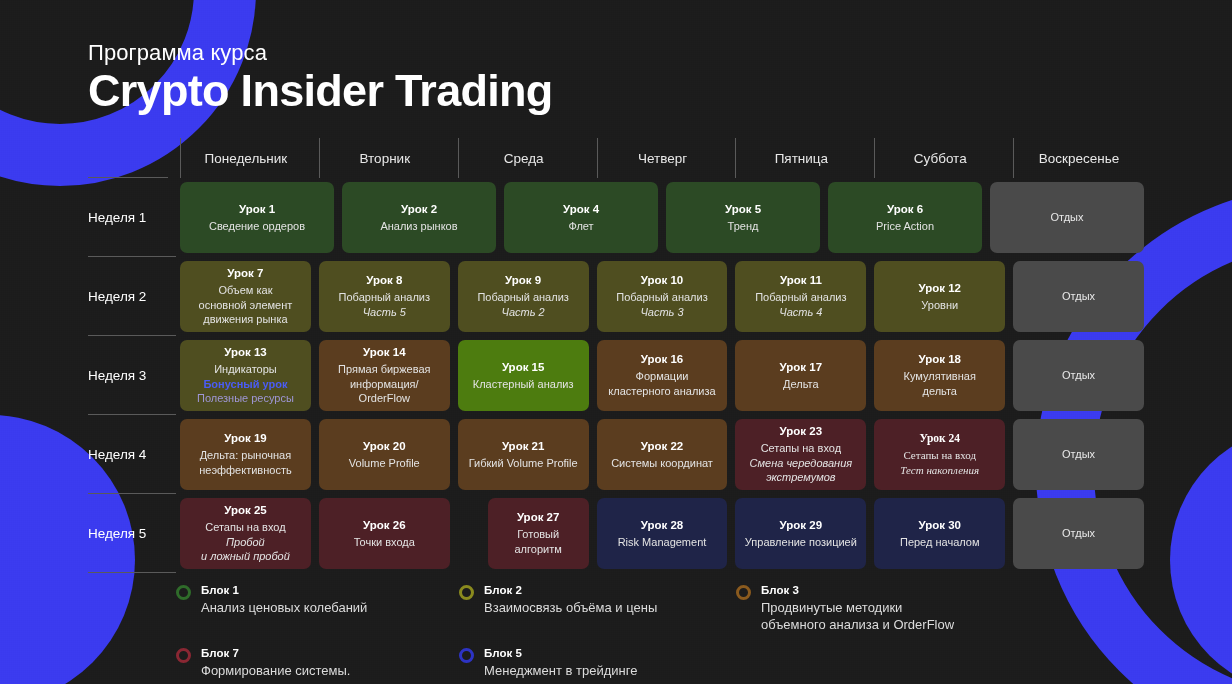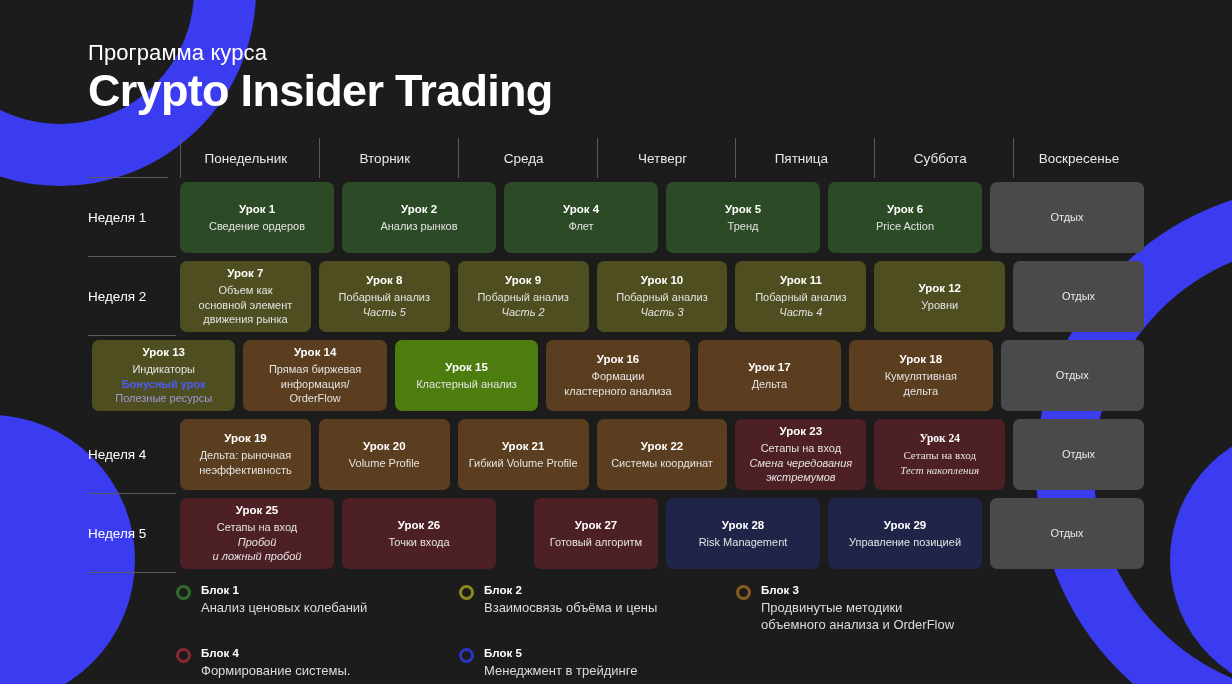--- a/index.html
+++ b/index.html
@@ -404,20 +404,23 @@
         </div>
         <div class="daycol">
           <div class="lesson rest" style="background: rgb(74, 74, 74);">
             <div class="lesson-desc">
               <span style="display: block;">Отдых</span>
             </div>
           </div>
         </div>
       </div>
       <div class="grid-row week-row">
+        <div class="week-label-wrap">
+          <div class="week-label">Неделя 3</div>
+        </div>
         <div class="daycol">
           <div class="lesson" style="background: rgb(79, 78, 32);">
             <div class="lesson-title">Урок 13</div>
             <div class="lesson-desc">
               <span style="display: block;">Индикаторы</span>
               <span class="bonus">Бонусный урок</span>
               <span class="bonus-sub">Полезные ресурсы</span>
             </div>
           </div>
         </div>
@@ -573,20 +576,28 @@
             <div class="lesson-desc">
               <span style="display: block;">Risk Management</span>
             </div>
           </div>
         </div>
         <div class="daycol">
           <div class="lesson" style="background: rgb(31, 36, 72);">
             <div class="lesson-title">Урок 29</div>
             <div class="lesson-desc">
               <span style="display: block;">Управление позицией</span>
+            </div>
+          </div>
+        </div>
+        <div class="daycol">
+          <div class="lesson" style="background: rgb(31, 36, 72);">
+            <div class="lesson-title">Урок 30</div>
+            <div class="lesson-desc">
+              <span style="display: block;">Перед началом</span>
             </div>
           </div>
         </div>
         <div class="daycol">
           <div class="lesson rest" style="background: rgb(74, 74, 74);">
             <div class="lesson-desc">
               <span style="display: block;">Отдых</span>
             </div>
           </div>
         </div>
@@ -613,21 +624,21 @@
         <span class="legend-dot" style="border-color: rgb(138, 90, 30);"></span>
         <div class="legend-text">
           <div class="legend-title">Блок 3</div>
           <div class="legend-desc" style="white-space: pre-line;">Продвинутые методики
 объемного анализа и OrderFlow</div>
         </div>
       </div>
       <div class="legend-item">
         <span class="legend-dot" style="border-color: rgb(138, 39, 51);"></span>
         <div class="legend-text">
-          <div class="legend-title">Блок 4</div>
+          <div class="legend-title">Блок 7</div>
           <div class="legend-desc" style="white-space: pre-line;">Формирование системы.
 С голого графика до точки входа</div>
         </div>
       </div>
       <div class="legend-item">
         <span class="legend-dot" style="border-color: rgb(45, 51, 196);"></span>
         <div class="legend-text">
           <div class="legend-title">Блок 5</div>
           <div class="legend-desc">Менеджмент в трейдинге</div>
         </div>

